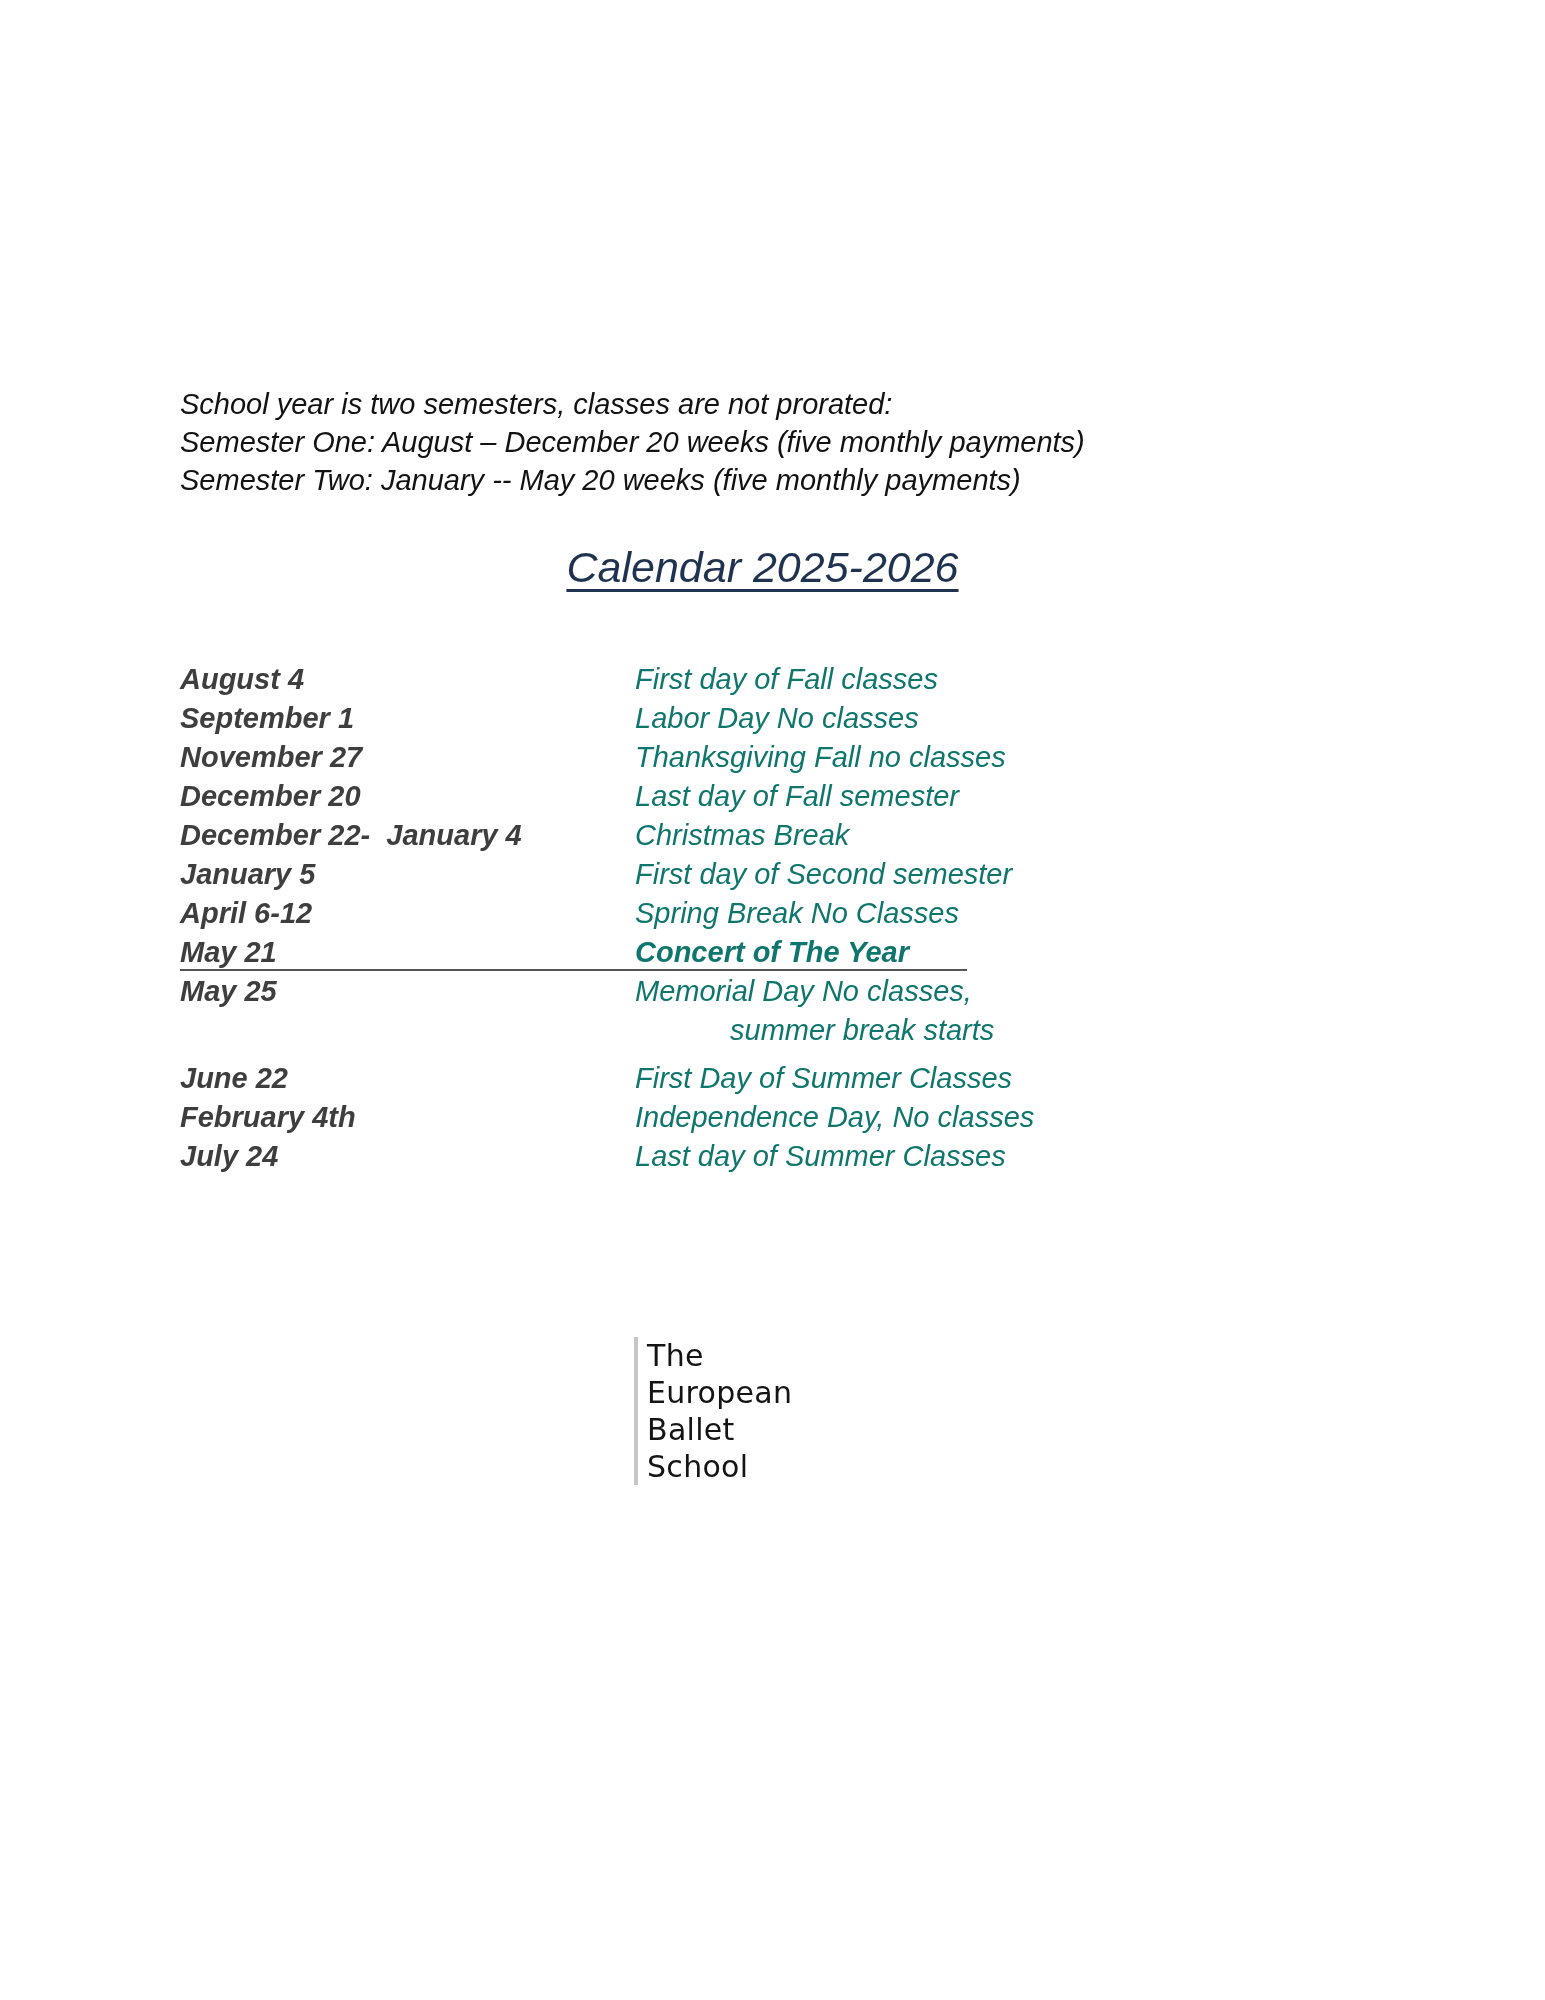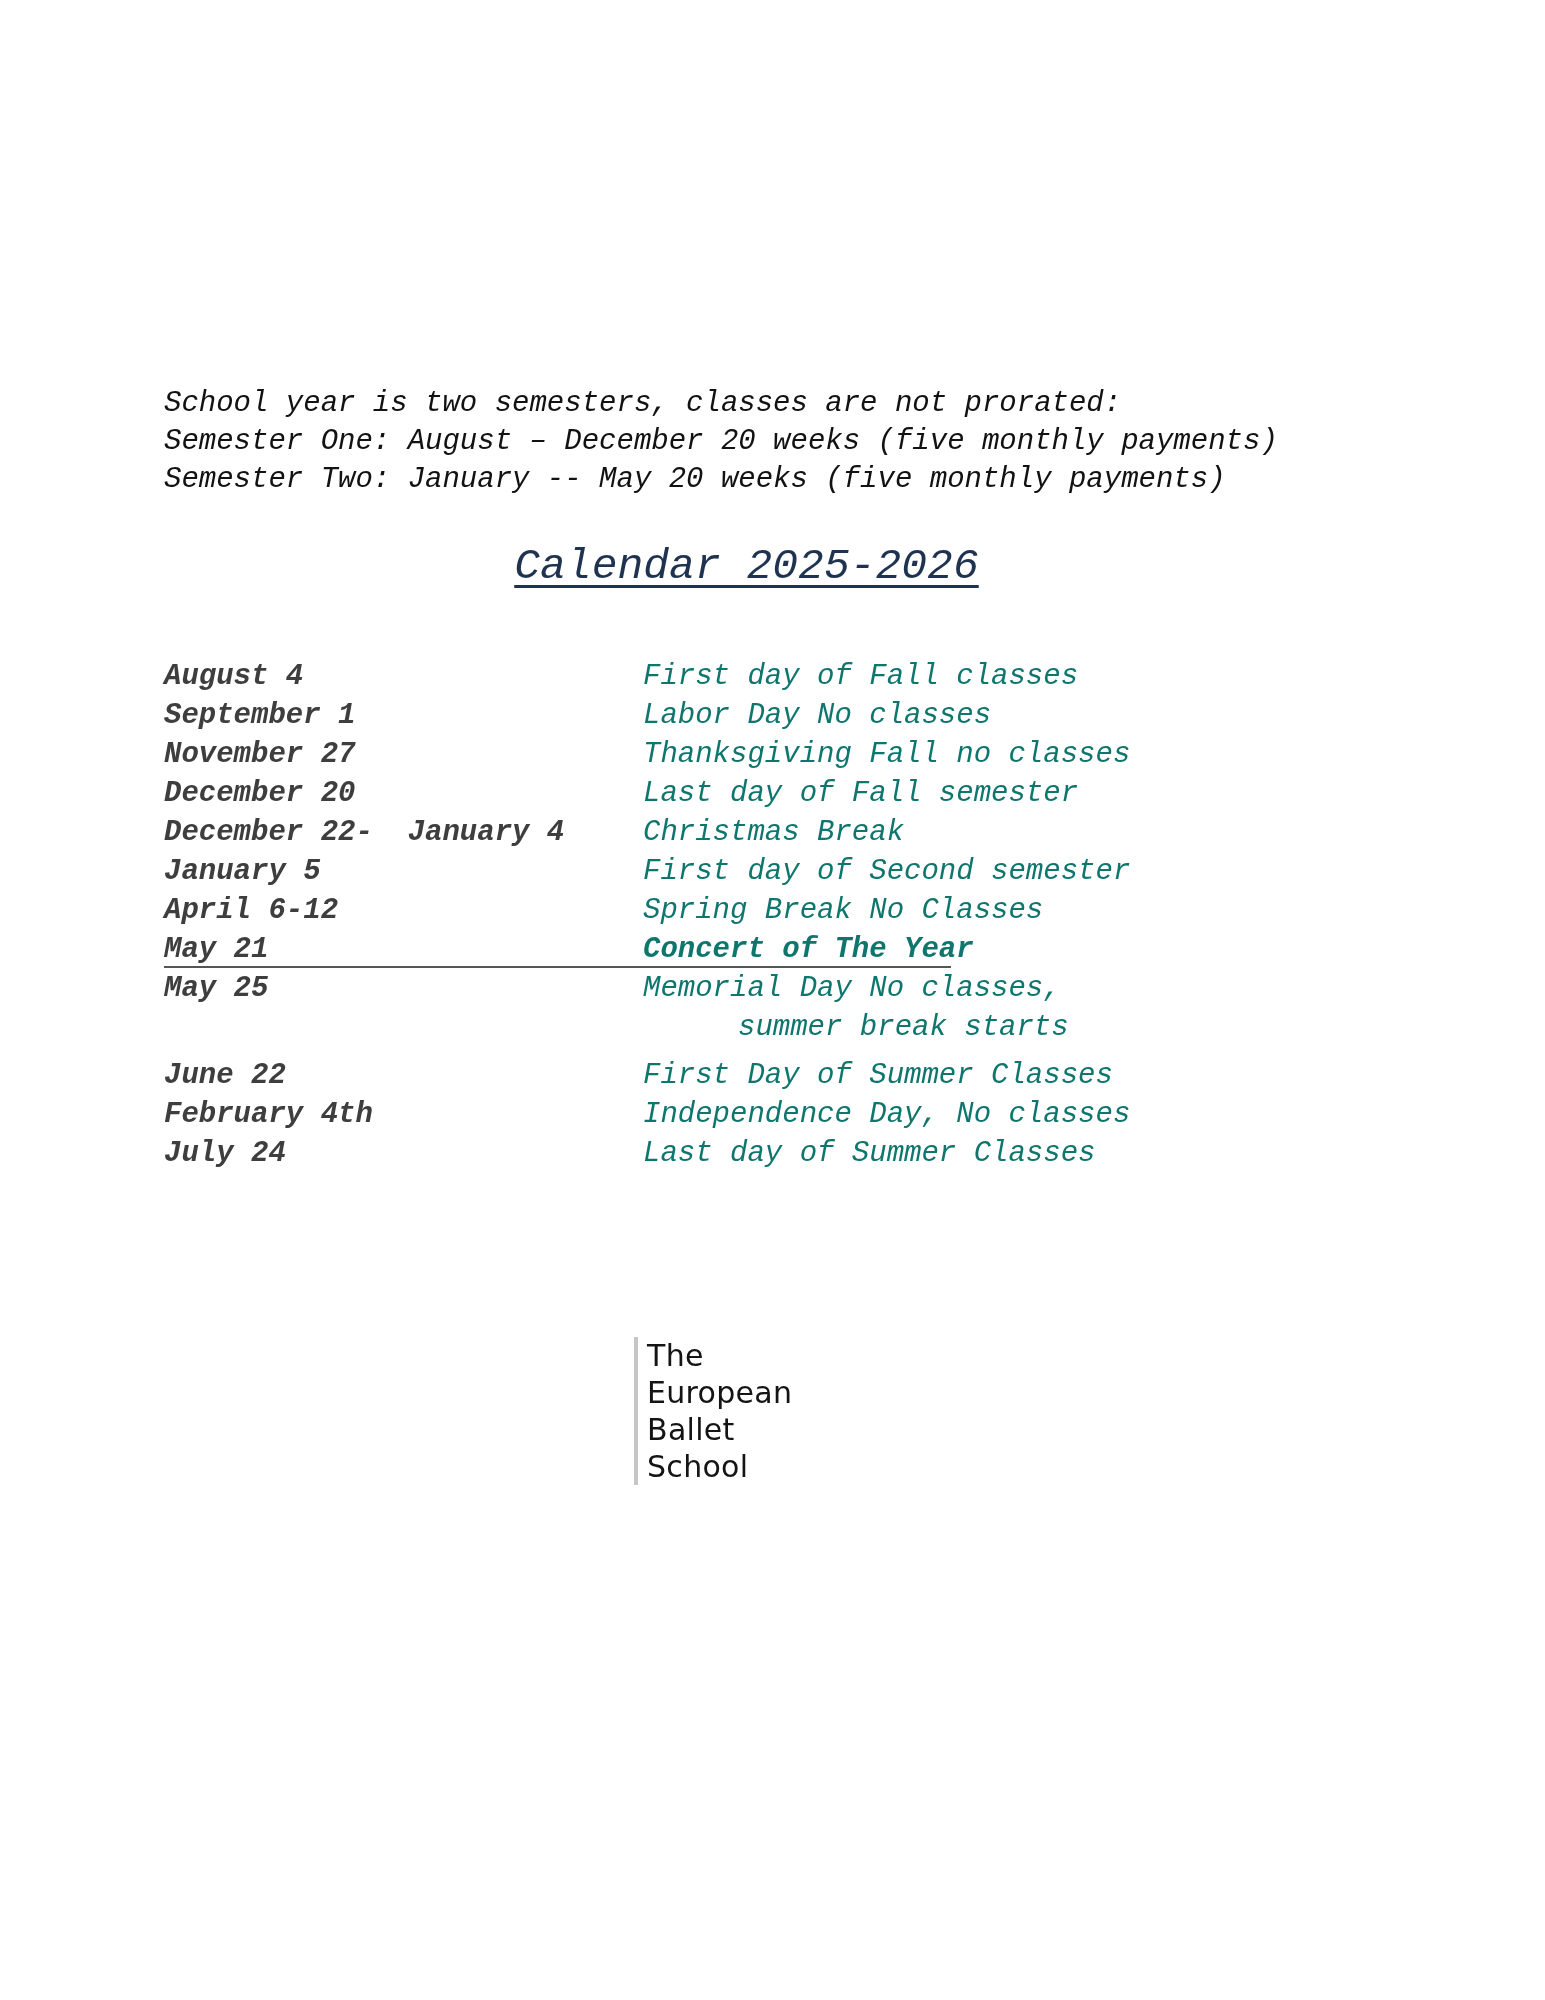--- a/index.html
+++ b/index.html
@@ -6,24 +6,23 @@
   body {
     width: 1545px;
     height: 2000px;
     background: #ffffff;
     position: relative;
     font-family: "Liberation Sans", sans-serif;
     overflow: hidden;
   }
   .content {
     position: absolute;
-    left: 164px;
+    left: 180px;
     top: 385px;
     width: 1165px;
-    font-family: Liberation Mono, monospace;
   }
   .intro {
     font-style: italic;
     font-size: 29px;
     line-height: 38px;
     color: #121212;
   }
   .title-wrap {
     text-align: center;
     margin-top: 42px;
@@ -38,21 +37,20 @@
     text-underline-offset: 7px;
   }
   .cal-table {
     margin-top: 57px;
     font-size: 29px;
     line-height: 39px;
   }
   .cal-row {
     display: flex;
     align-items: flex-start;
-    gap: 24px;
   }
   .cal-row.gap-before { margin-top: 9px; }
   .cal-date {
     width: 455px;
     flex: 0 0 455px;
     font-style: italic;
     font-weight: bold;
     color: #3e3e3e;
     white-space: pre-wrap;
   }

